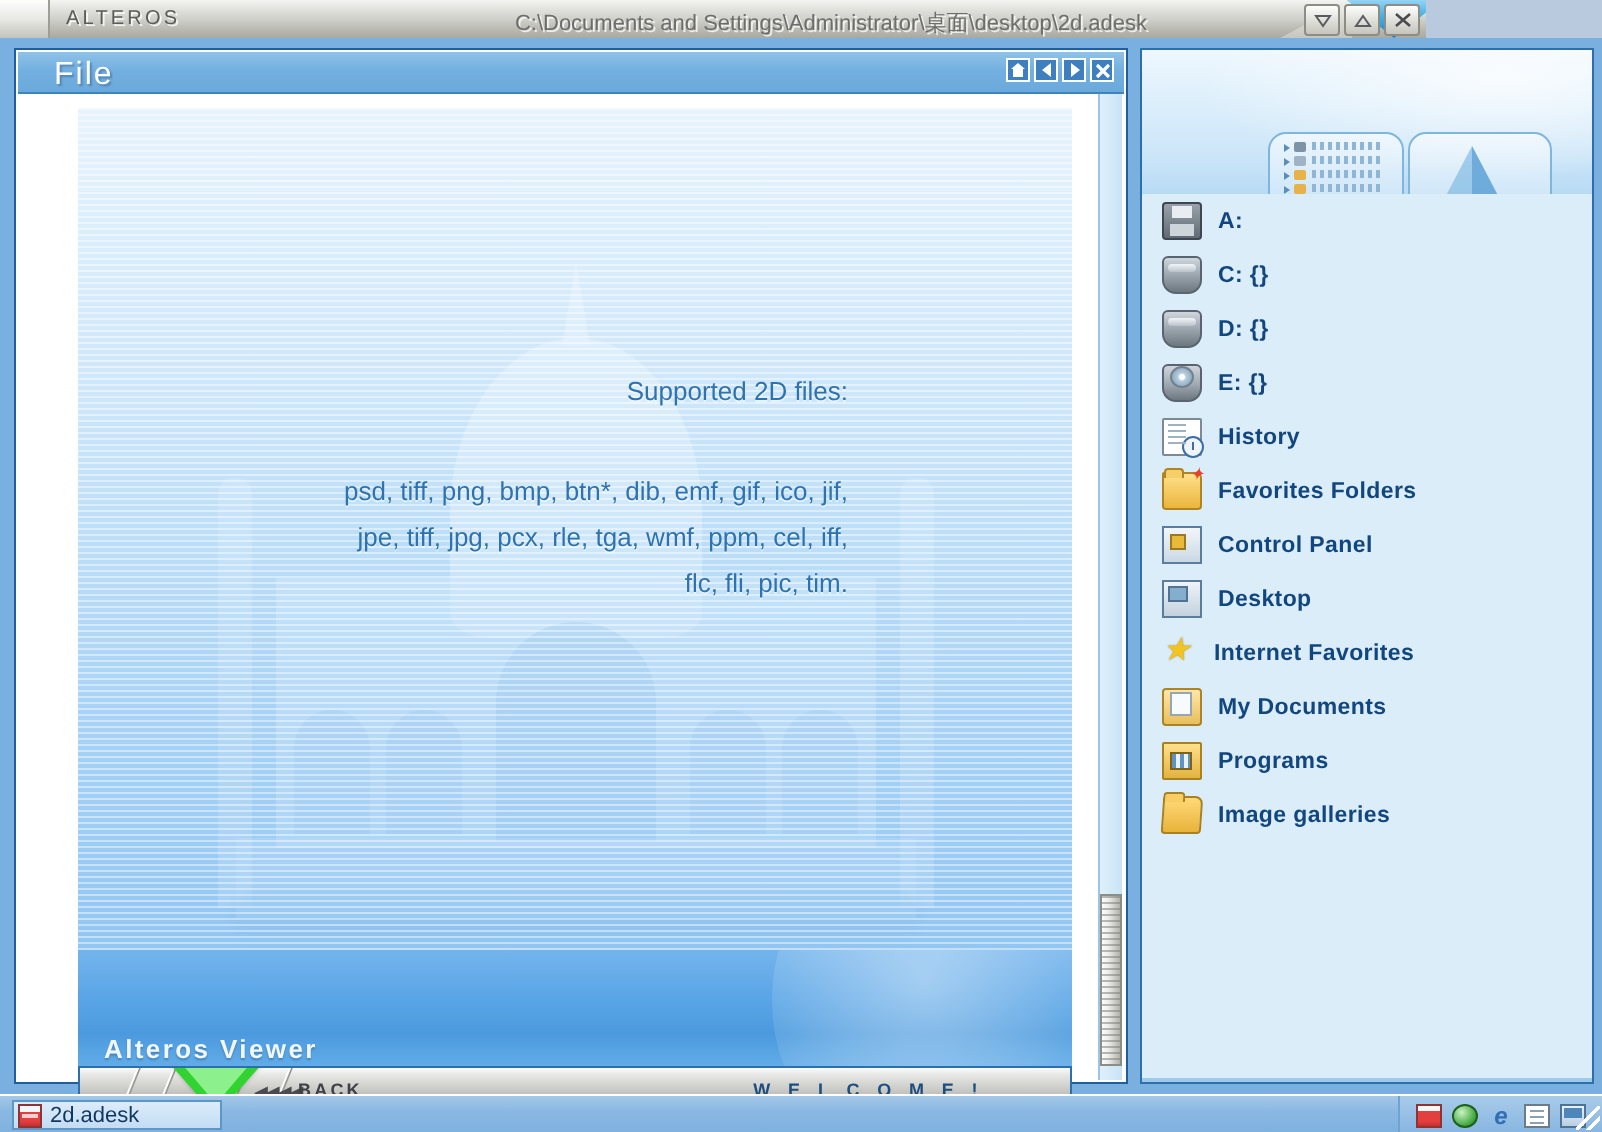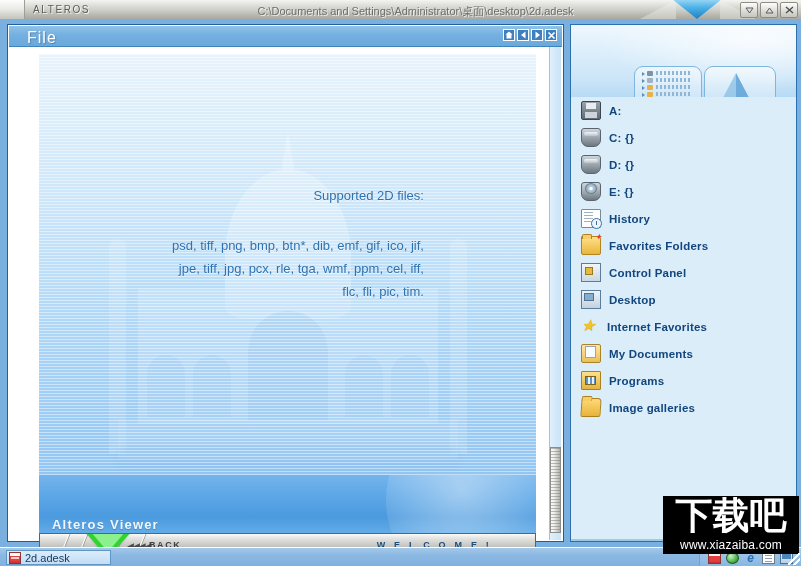--- a/index.html
+++ b/index.html
@@ -19,21 +19,21 @@
   
   #app {
     position: absolute; left: 0; top: 0;
     width: 801px; height: 566px;
     background: #b9c9de;
   }
 
   
   .titlebar {
     position: absolute; left: 0; top: 0;
-    width: 801px; height: 19px;
+    width: 713px; height: 19px;
     background: linear-gradient(to bottom, #f4f4f2 0%, #e3e3df 22%, #cfcfc9 52%, #b9b9b2 78%, #a9a9a2 100%);
     border-bottom: 1px solid #8f8f88;
     overflow: hidden;
   }
   .tb-brand {
     position: absolute; left: 33px; top: 4px;
     font-size: 10px; letter-spacing: 1.6px;
     color: #5b5b58;
     font-family: "Liberation Sans", sans-serif;
     text-shadow: 1px 1px 0 rgba(255,255,255,.8);
@@ -754,19 +754,15 @@
     </div>
     <div class="tray">
       <span class="tray-ico ti-app"></span>
       <span class="tray-ico ti-globe"></span>
       <span class="tray-ico"><i class="ti-ie">e</i></span>
       <span class="tray-ico ti-note"></span>
       <span class="tray-ico ti-screen"></span>
     </div>
   </div>
 
-  <div class="watermark">
-    <div class="wm-cn">下载吧</div>
-    <div class="wm-url">www.xiazaiba.com</div>
-  </div>
 
   <div class="grip"></div>
 </div>
 
 </body></html>

